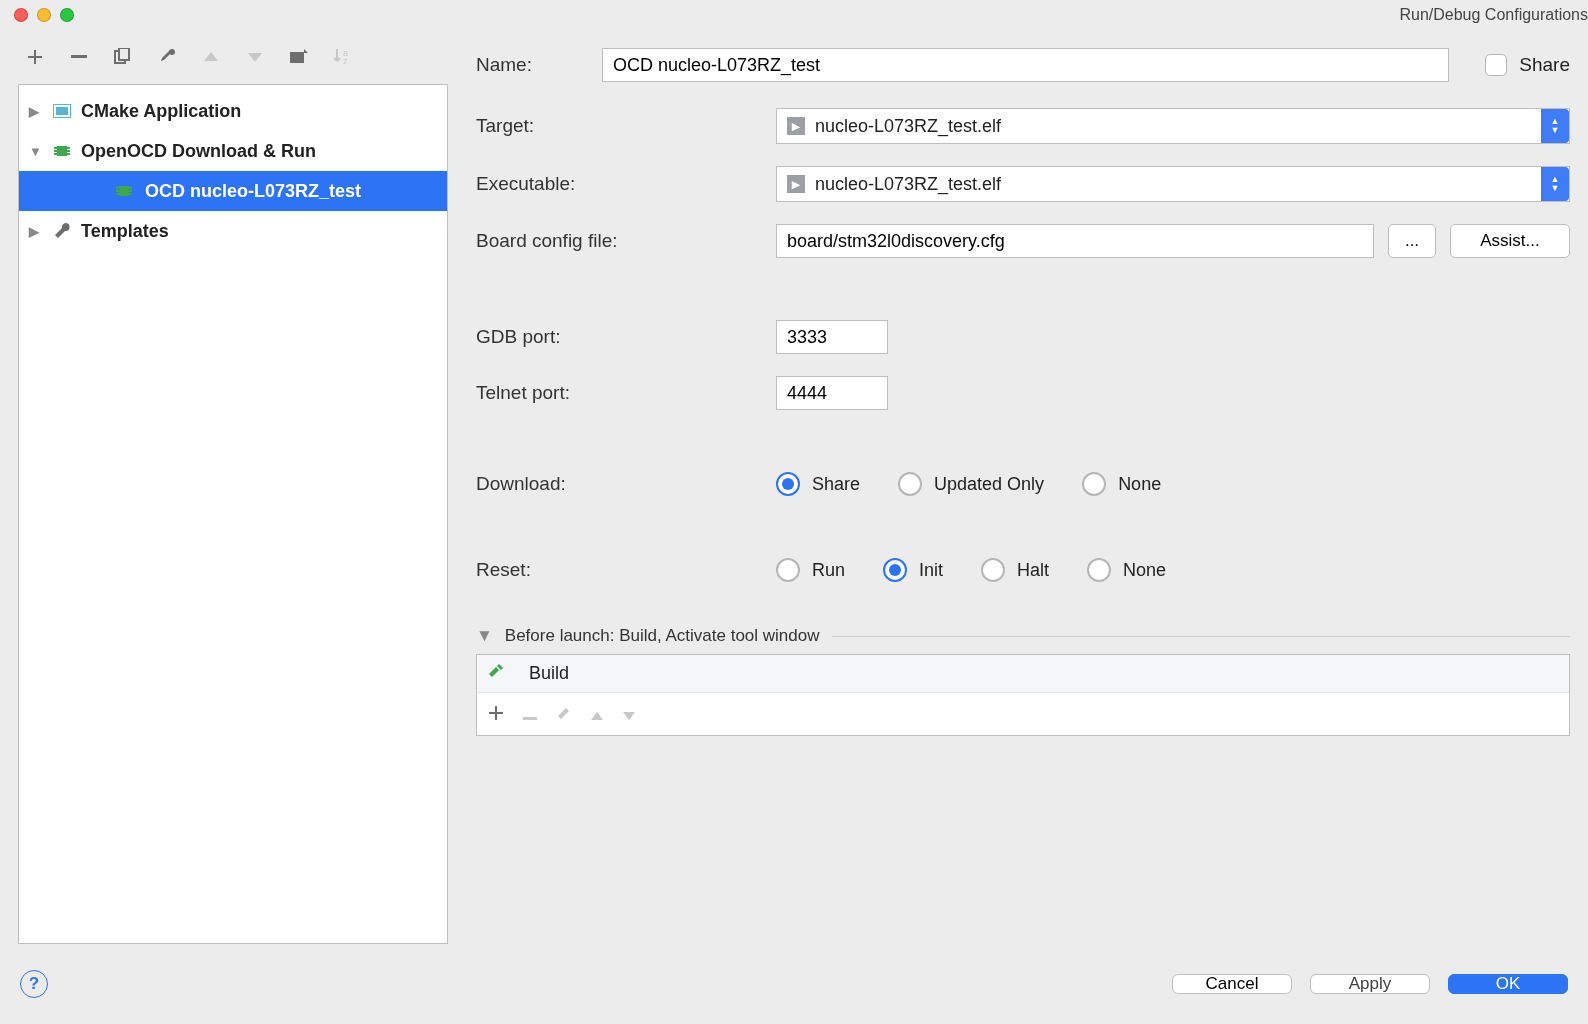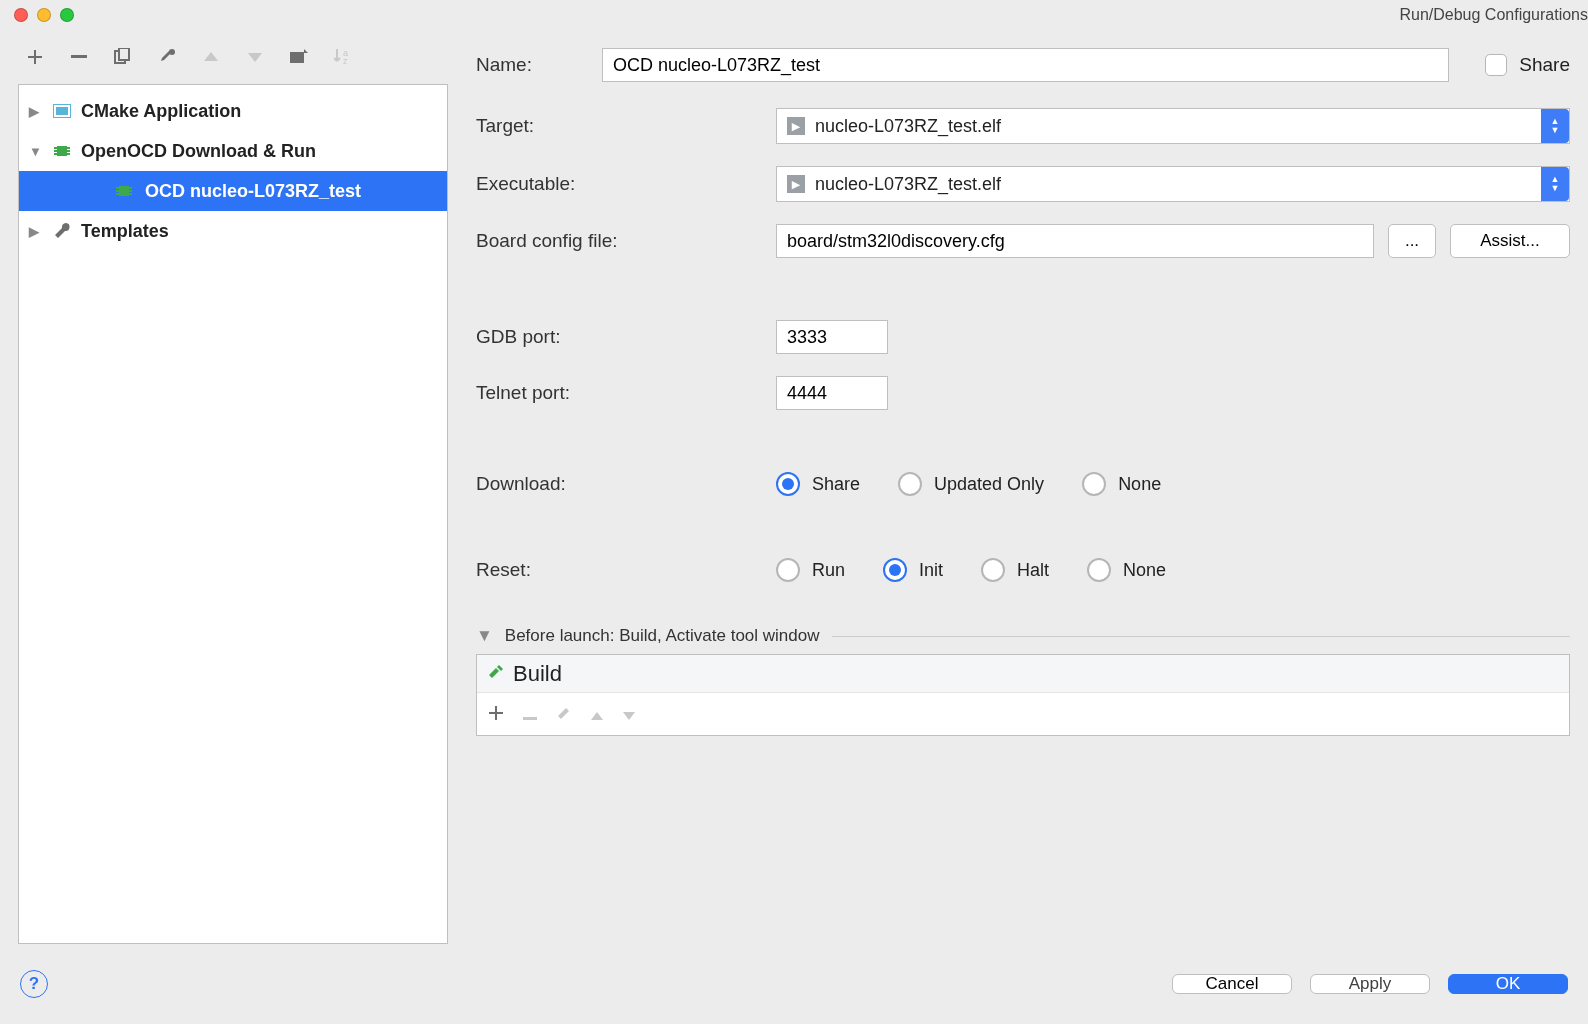--- a/index.html
+++ b/index.html
@@ -239,23 +239,23 @@
 }
 .bl-box {
   margin-top: 8px;
   border: 1px solid #bfbfbf;
   background: #fff;
 }
 .bl-item {
   height: 38px;
   display: flex;
   align-items: center;
-  gap: 8px;
+  gap: 24px;
   padding: 0 10px;
-  font-size: 22px;
+  font-size: 18px;
   background: #f4f6f8;
   border-bottom: 1px solid #e5e5e5;
   text-align: right;
 }
 .bl-toolbar {
   height: 42px;
   display: flex;
   align-items: center;
   gap: 20px;
   padding-left: 12px;

